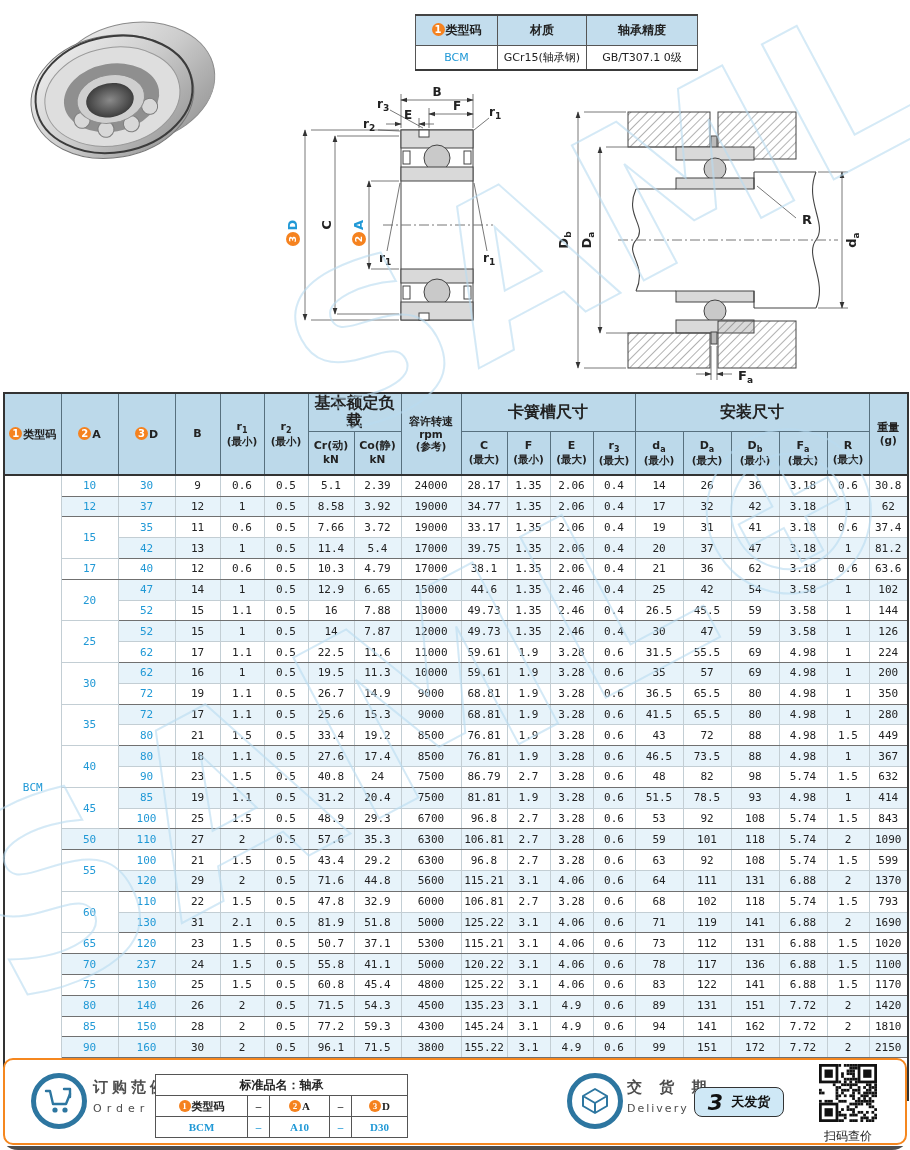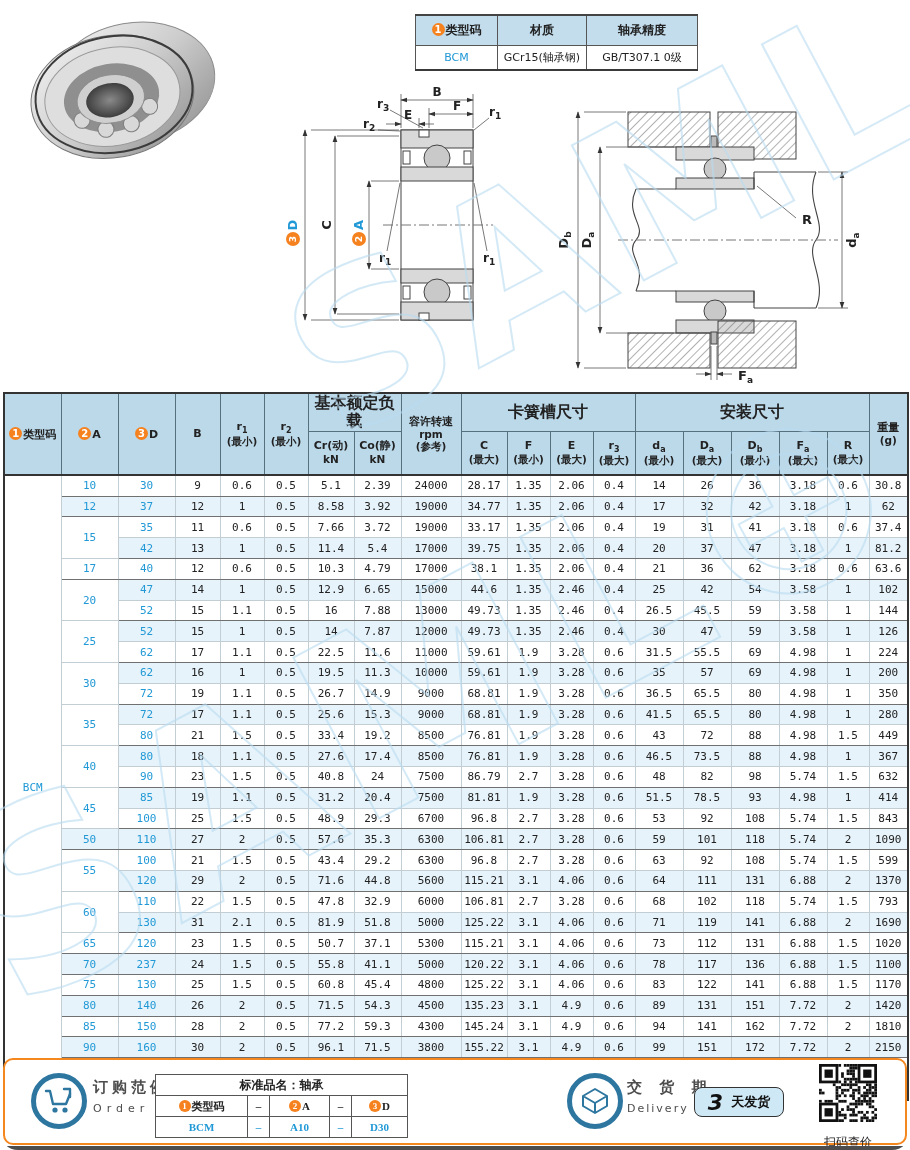--- a/index.html
+++ b/index.html
@@ -57,21 +57,21 @@
   .order-table th,.order-table td{border:1px solid #555;text-align:center;font-size:11px;
                height:20px;padding:0;background:#fff;font-family:Liberation Serif, serif;}
   .order-table .ttl{font-weight:bold;font-size:12px;}
   .order-table td{color:#2199d6;font-weight:bold;}
   .days-box{position:absolute;left:689px;top:27px;width:88px;height:28px;background:#cfe8f6;
             border:1.5px solid #333;border-radius:8px;display:flex;align-items:center;
             justify-content:center;gap:8px;}
   .days-box .d-num{font-size:22px;font-style:italic;font-weight:bold;color:#111;}
   .days-box .d-txt{font-size:13px;font-weight:bold;color:#111;}
   .qr-wrap{position:absolute;left:812px;top:4px;width:62px;text-align:center;}
-  .qr-cap{font-size:12px;color:#222;margin-top:8px;}
+  .qr-cap{font-size:12px;color:#222;margin-top:2px;}
 </style>
 </head>
 <body>
 
 <div class="page">
 
   <svg class="drw" style="left:16px;top:14px;" width="205" height="158" viewBox="0 0 205 158">
     <defs>
       <linearGradient id="steel1" x1="0" y1="0" x2="1" y2="1">
         <stop offset="0" stop-color="#f4f4f4"></stop>

